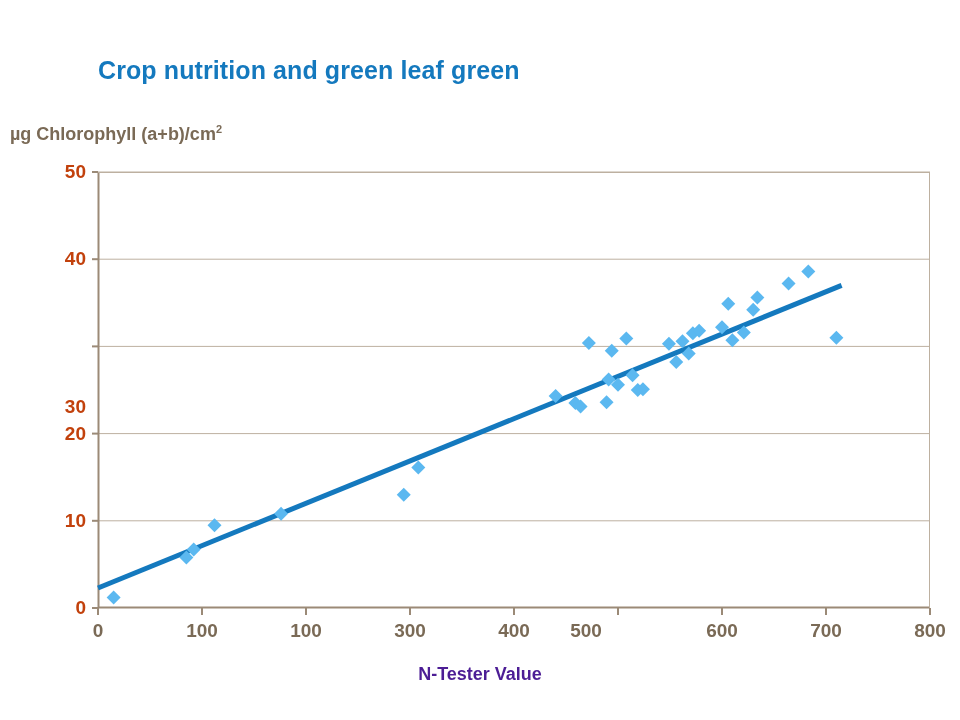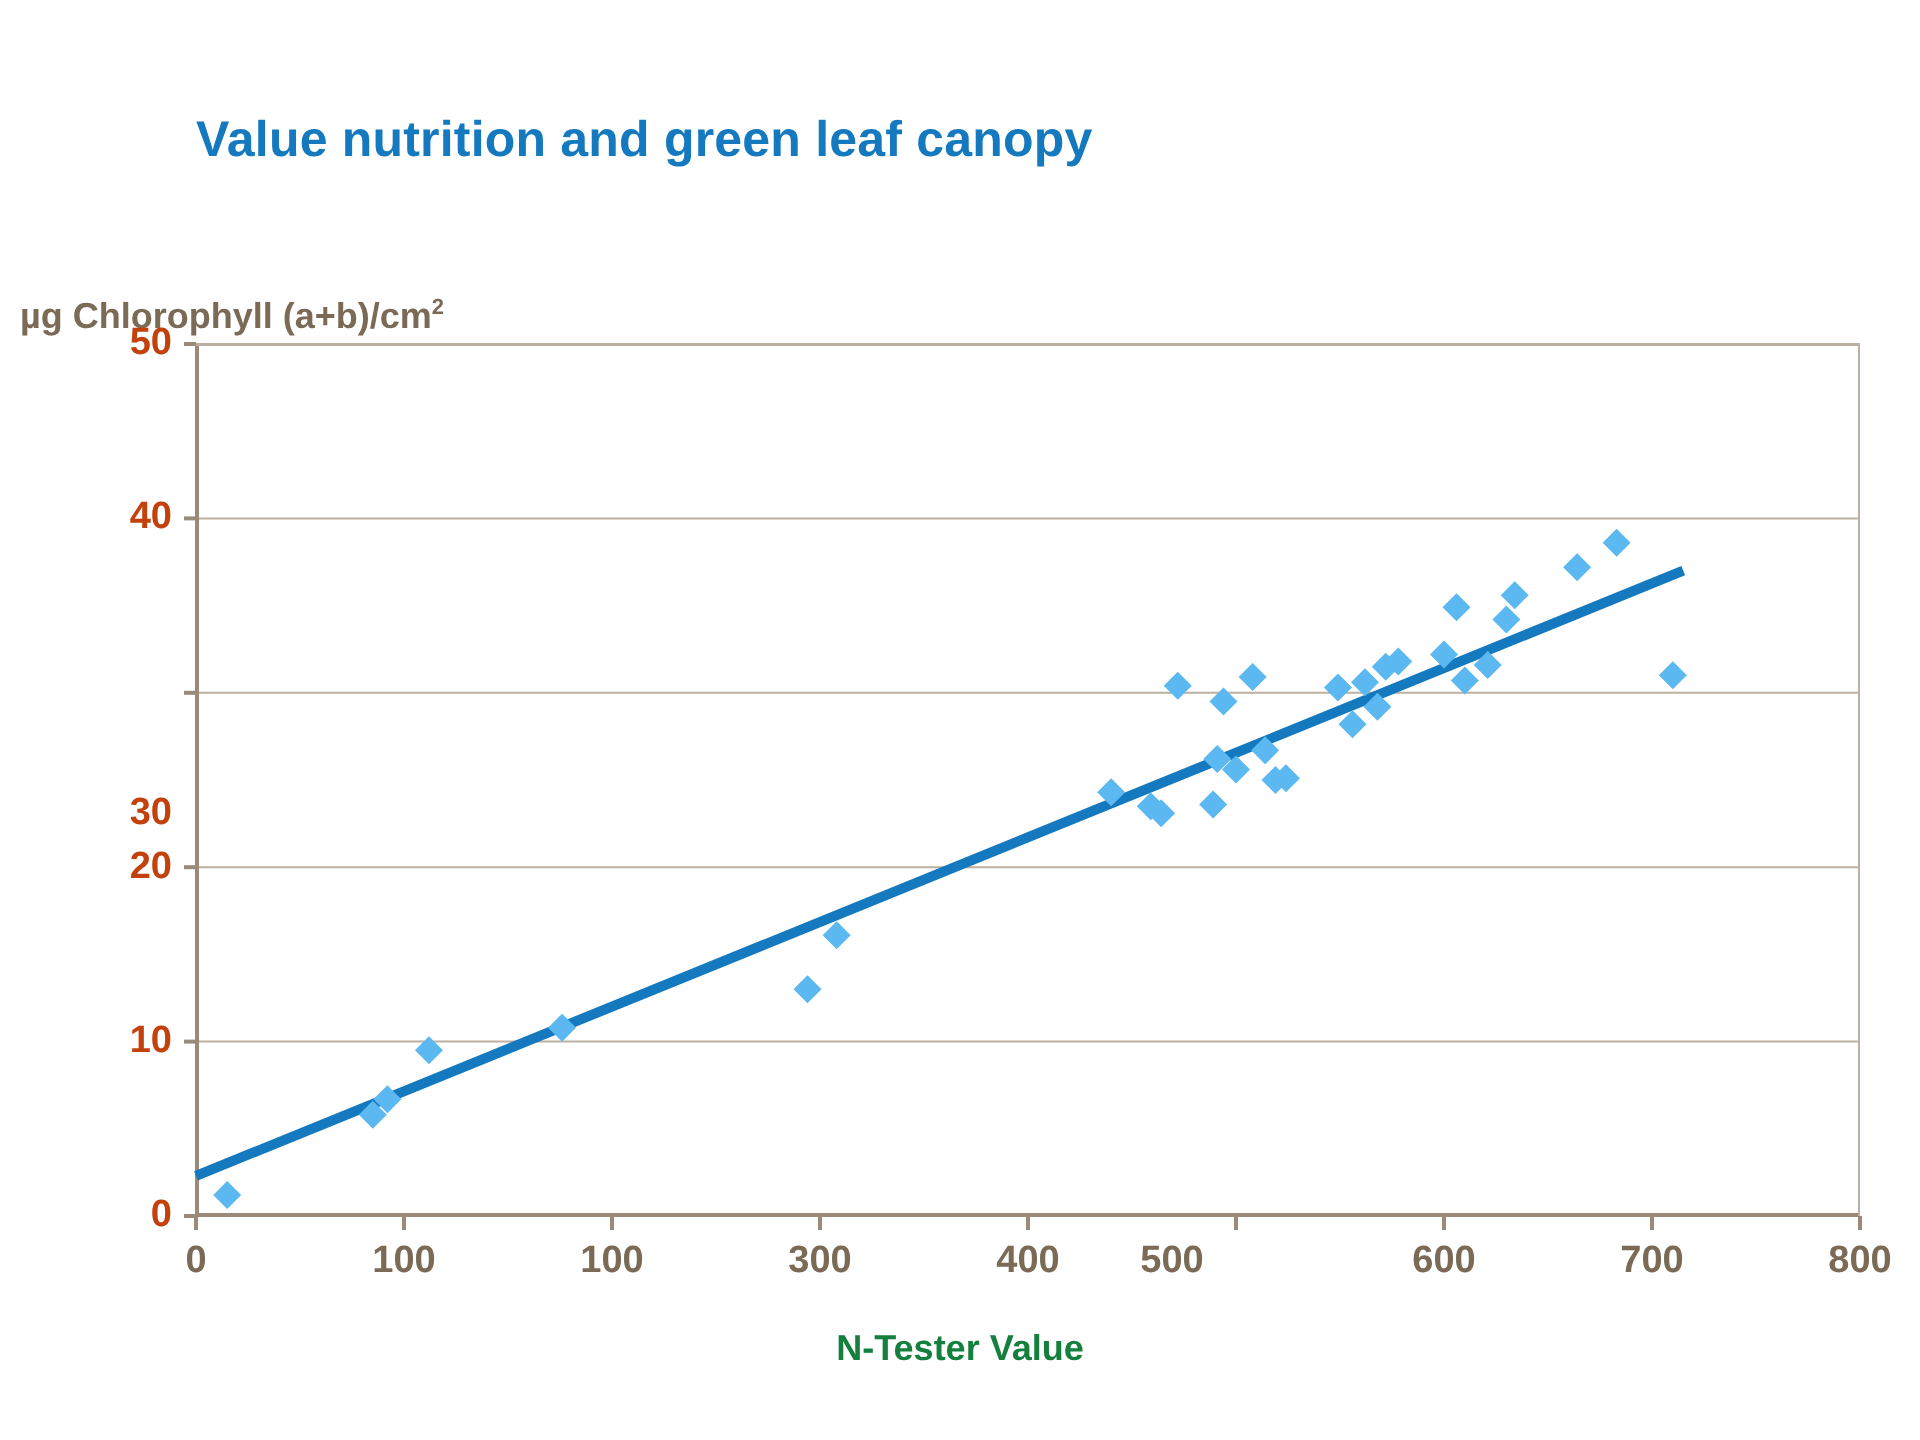--- a/index.html
+++ b/index.html
@@ -36,38 +36,37 @@
 
   
   #y-axis-title {
     position: absolute;
     left: 10px;
     top: 124px;
     font-size: 18px;
     font-weight: bold;
     color: #7A6A56;
     white-space: nowrap;
-    margin-top: 24px;
   }
   #y-axis-title sup {
     font-size: 11px;
     vertical-align: super;
     line-height: 0;
   }
 
   
   #x-axis-title {
     position: absolute;
     left: 0;
     top: 664px;
     width: 960px;
     text-align: center;
     font-size: 18px;
     font-weight: bold;
-    color: #15803d;
+    color: #4c1d95;
   }
 
   
   #plot-area {
     position: absolute;
     left: 98px;
     top: 172px;
     width: 832px;
     height: 436px;
   }
@@ -118,21 +117,21 @@
     top: 620px;
     width: 832px;
     height: 30px;
   }
 </style>
 </head>
 <body>
 
 <div id="chart-root">
 
-  <div id="chart-title">Value nutrition and green leaf canopy</div>
+  <div id="chart-title">Crop nutrition and green leaf green</div>
 
   <div id="y-axis-title">
     <span>µg Chlorophyll (a+b)/cm</span><sup>2</sup>
   </div>
 
   <div id="y-tick-labels">
       <div class="y-tick-label" style="top: 436px;">0</div>
       <div class="y-tick-label" style="top: 348.8px;">10</div>
       <div class="y-tick-label" style="top: 261.6px;">20</div>
       <div class="y-tick-label" style="top: 188px; margin-top: 47px;">30</div>

